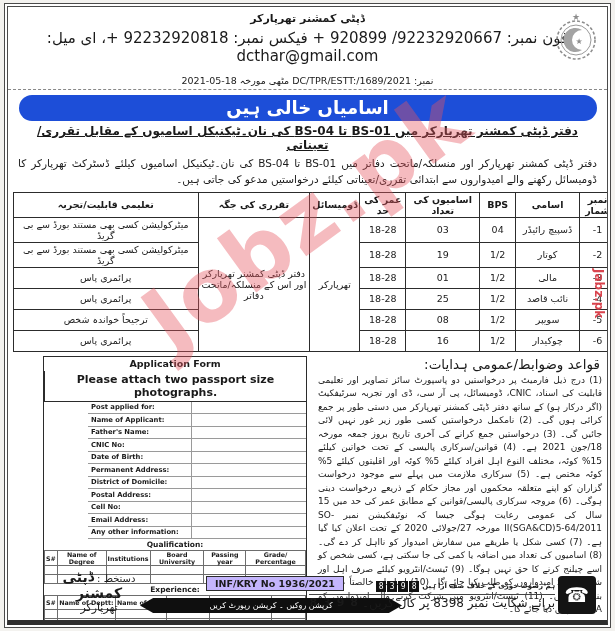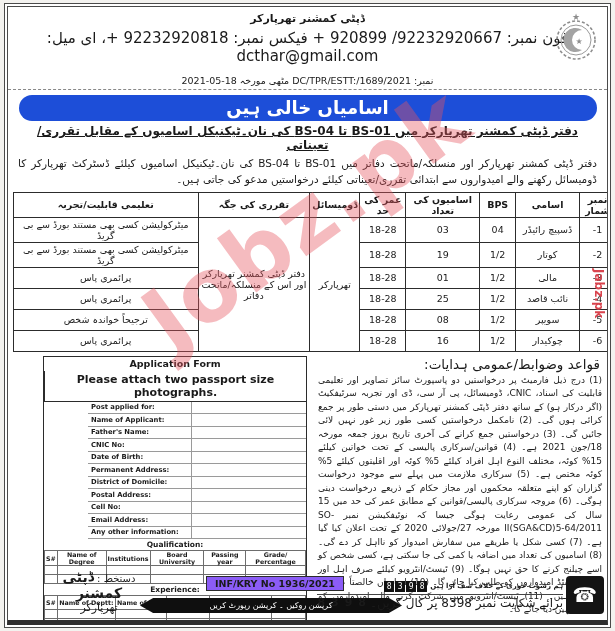--- a/index.html
+++ b/index.html
@@ -53,26 +53,26 @@
   table.mini td{height:8px;}
   .sig-lines{font-size:7.2px;font-weight:bold;padding:3px 4px 2px 4px;}
   .sig-lines .ln{display:inline-block;border-bottom:1px solid #333;width:90px;height:7px;vertical-align:bottom;}
   .dated{margin-top:2px;}
 
   
   .rules-heading{font-size:13.5px;font-weight:normal;margin:0 2px 2px 0;}
   .rules-text{font-size:9px;line-height:1.5;text-align:justify;}
 
   
-  .footer{position:absolute;left:0;right:0;bottom:0;height:48px;}
+  .footer{position:absolute;left:0;right:8px;bottom:0;height:48px;}
   .sig-block{position:absolute;left:36px;bottom:6px;direction:rtl;text-align:center;width:110px;}
   .sig-row1{font-size:10px;}
   .sig-name{font-weight:bold;font-size:14px;}
   .sig-place{font-size:11px;margin-top:0px;}
-  .inf-box{position:absolute;left:198px;top:4px;border:1.5px solid #2b2b2b;padding:1px 8px;font-size:9.5px;font-weight:bold;background:#8b5cf6;}
+  .inf-box{position:absolute;left:198px;top:4px;border:1.5px solid #2b2b2b;padding:1px 8px;font-size:9.5px;font-weight:bold;background:#c4b5fd;}
   .ribbon{position:absolute;left:132px;top:26px;width:262px;height:15px;background:#0f0f0f;color:#fff;font-size:8px;line-height:15px;text-align:center;direction:rtl;clip-path:polygon(0 50%,5% 0,95% 0,100% 50%,95% 100%,5% 100%);}
   .helpline{position:absolute;right:3px;top:2px;width:218px;height:42px;display:flex;direction:rtl;align-items:center;}
   .mascot{width:38px;height:38px;background:#141414;border-radius:4px;display:flex;align-items:center;justify-content:center;color:#fff;font-size:20px;flex:0 0 38px;}
   .hl-panel{flex:1;padding-right:3px;}
   .hl-row1{display:flex;direction:rtl;align-items:center;gap:3px;}
   .hl-slogan{font-size:7px;font-weight:bold;white-space:nowrap;}
   .led{display:flex;gap:1px;direction:ltr;}
   .led span{background:#111;color:#fff;font-size:8px;width:10px;height:11px;display:inline-flex;align-items:center;justify-content:center;font-family:"DejaVu Sans Mono",monospace;}
   .hl-row2{display:flex;direction:rtl;align-items:center;gap:4px;margin-top:2px;border-top:1px solid #444;padding-top:1px;}
   .hl-note{font-size:12px;white-space:nowrap;}

